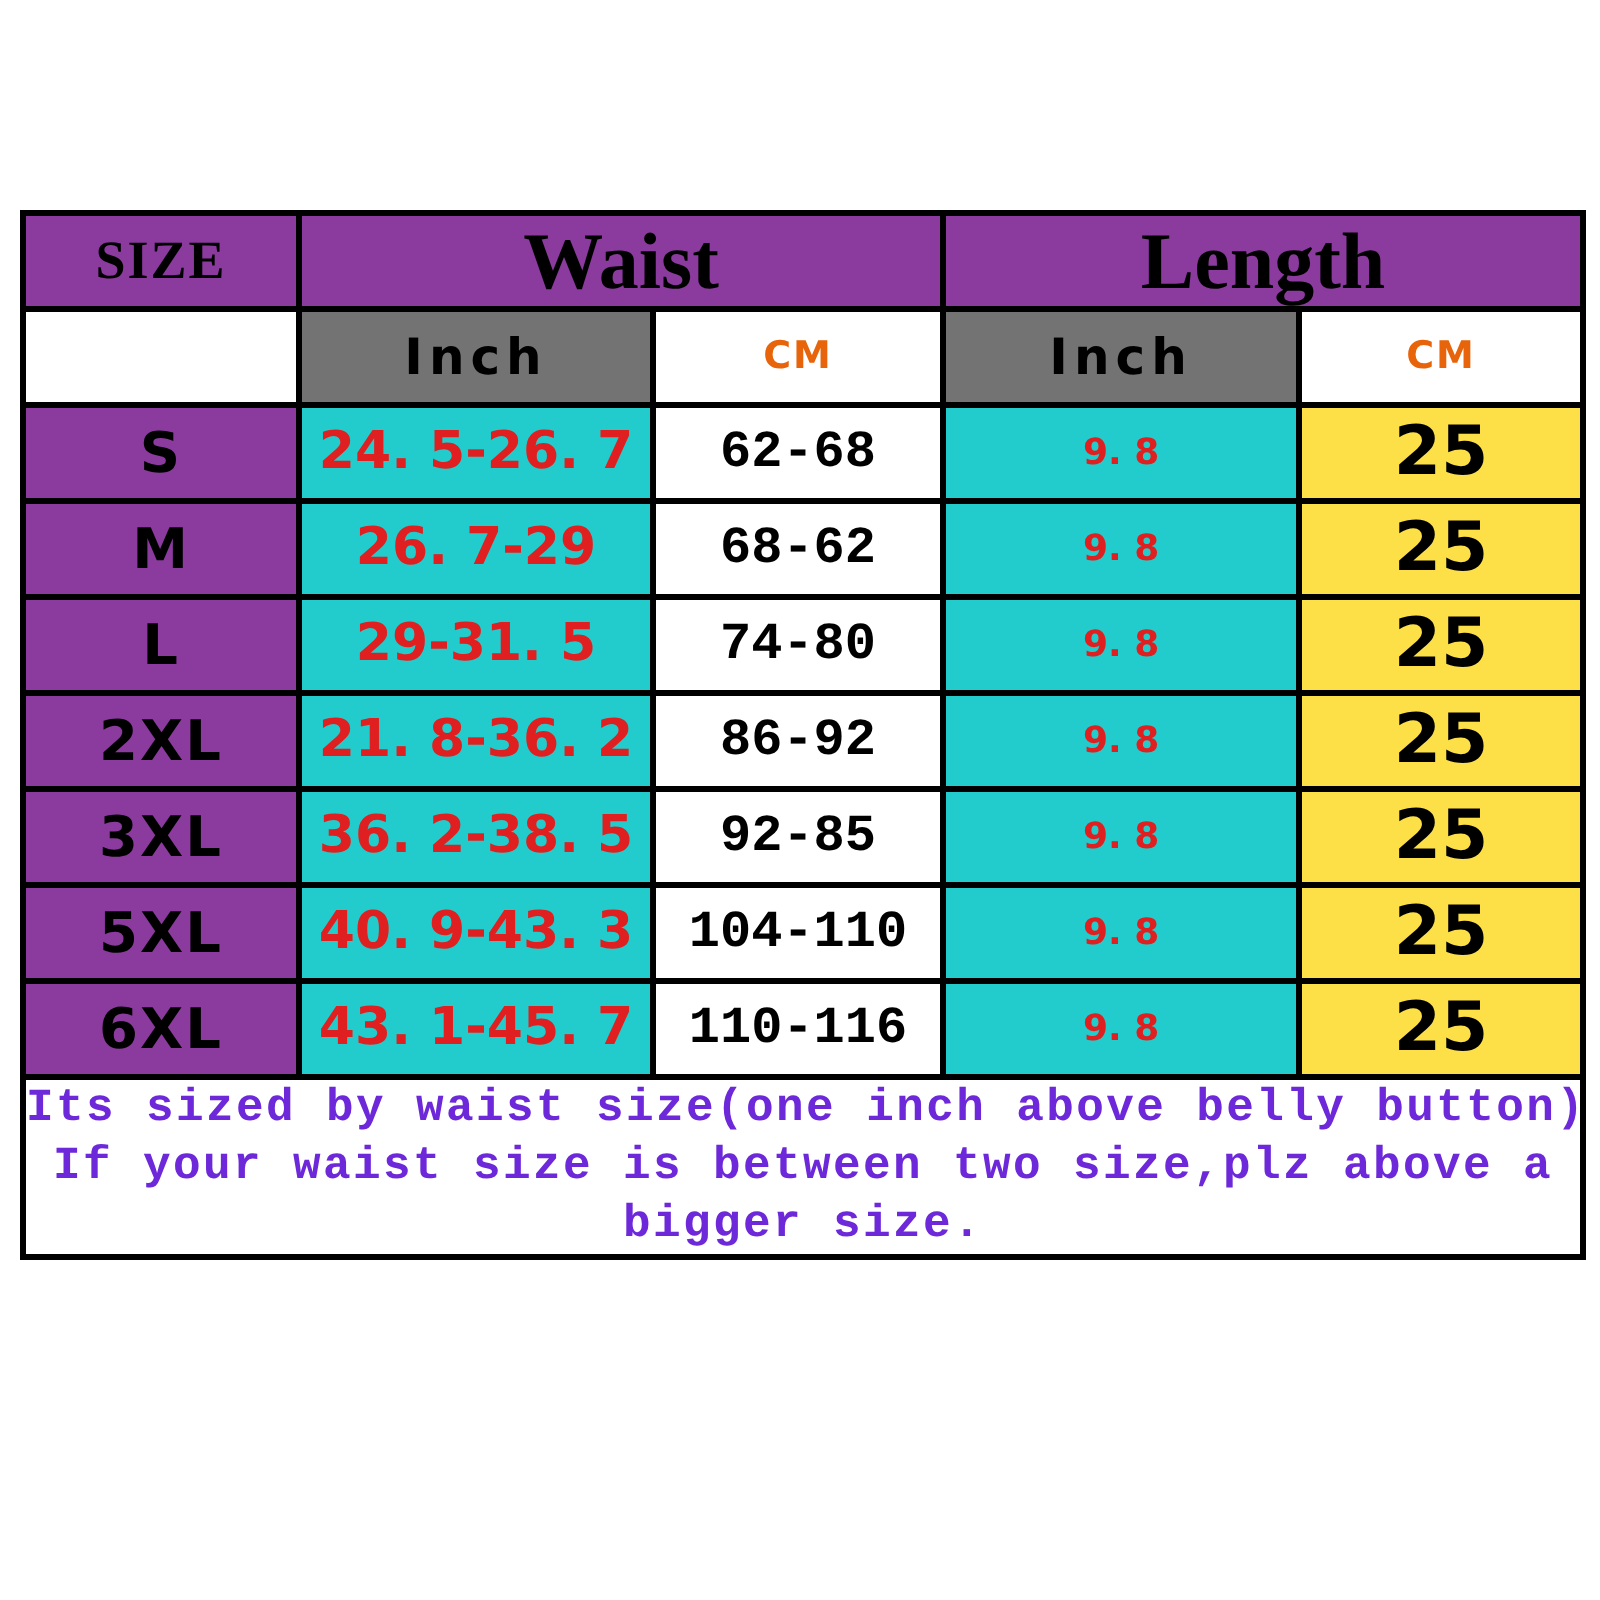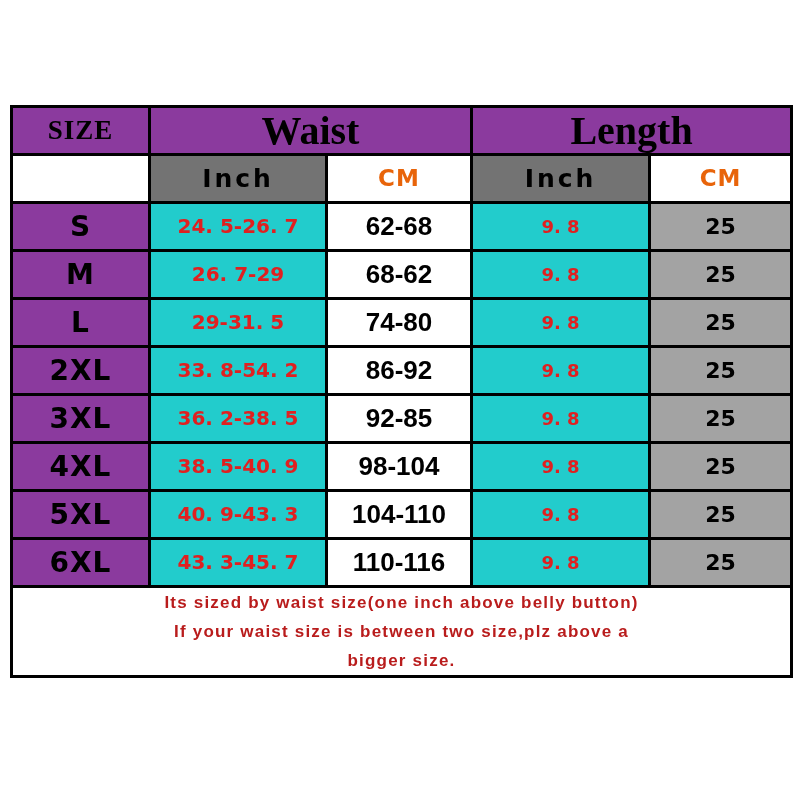--- a/index.html
+++ b/index.html
@@ -66,79 +66,79 @@
     color: #000000;
     font-weight: bold;
     font-size: 25px;
     letter-spacing: 3px;
     font-family: "DejaVu Sans", sans-serif;
   }
   .unit-cm {
     background: #ffffff;
     color: #E8640A;
     font-weight: bold;
-    font-size: 23px;
+    font-size: 19px;
     letter-spacing: 1px;
     font-family: "DejaVu Sans", sans-serif;
   }
 
   
   .cell-size {
     background: #8B3A9E;
     color: #000000;
     font-weight: bold;
     font-size: 28px;
     font-family: "DejaVu Sans", sans-serif;
     letter-spacing: 1px;
   }
   .cell-inch {
     background: #22CCCC;
     color: #E02020;
     font-weight: bold;
-    font-size: 20px;
+    font-size: 26px;
     font-family: "DejaVu Sans", sans-serif;
     letter-spacing: 0px;
   }
   .cell-cm {
     background: #ffffff;
     color: #000000;
     font-weight: bold;
     font-size: 26px;
-    font-family: Liberation Sans, sans-serif;
+    font-family: Liberation Mono, monospace;
   }
   .cell-len-inch {
     background: #22CCCC;
     color: #E02020;
     font-weight: bold;
     font-size: 18px;
     font-family: "DejaVu Sans", sans-serif;
   }
   .cell-len-cm {
-    background: #a3a3a3;
-    color: #000000;
-    font-weight: bold;
-    font-size: 22px;
+    background: #fde047;
+    color: #000000;
+    font-weight: bold;
+    font-size: 34px;
     font-family: "DejaVu Sans", sans-serif;
   }
 
   
   .note-cell {
     background: #ffffff;
     text-align: left;
     height: auto;
     line-height: 1.0;
     padding: 4px 0 6px 6px;
     white-space: normal;
   }
   .note-line {
     display: block;
-    color: #b91c1c;
-    font-weight: bold;
-    font-size: 17px;
-    font-family: Liberation Sans, sans-serif;
+    color: #6d28d9;
+    font-weight: bold;
+    font-size: 23px;
+    font-family: Liberation Mono, monospace;
     letter-spacing: 1.2px;
     line-height: 29px;
     white-space: nowrap;
   }
 </style>
 </head>
 <body>
 
 <div id="chart-wrap">
   <table class="size-chart">
@@ -181,49 +181,42 @@
       </tr>
       <tr>
         <td class="cell-size">L</td>
         <td class="cell-inch">29-31. 5</td>
         <td class="cell-cm">74-80</td>
         <td class="cell-len-inch">9. 8</td>
         <td class="cell-len-cm">25</td>
       </tr>
       <tr>
         <td class="cell-size">2XL</td>
-        <td class="cell-inch">33. 8-54. 2</td>
+        <td class="cell-inch">21. 8-36. 2</td>
         <td class="cell-cm">86-92</td>
         <td class="cell-len-inch">9. 8</td>
         <td class="cell-len-cm">25</td>
       </tr>
       <tr>
         <td class="cell-size">3XL</td>
         <td class="cell-inch">36. 2-38. 5</td>
         <td class="cell-cm">92-85</td>
         <td class="cell-len-inch">9. 8</td>
         <td class="cell-len-cm">25</td>
       </tr>
       <tr>
-        <td class="cell-size">4XL</td>
-        <td class="cell-inch">38. 5-40. 9</td>
-        <td class="cell-cm">98-104</td>
-        <td class="cell-len-inch">9. 8</td>
-        <td class="cell-len-cm">25</td>
-      </tr>
-      <tr>
         <td class="cell-size">5XL</td>
         <td class="cell-inch">40. 9-43. 3</td>
         <td class="cell-cm">104-110</td>
         <td class="cell-len-inch">9. 8</td>
         <td class="cell-len-cm">25</td>
       </tr>
       <tr>
         <td class="cell-size">6XL</td>
-        <td class="cell-inch">43. 3-45. 7</td>
+        <td class="cell-inch">43. 1-45. 7</td>
         <td class="cell-cm">110-116</td>
         <td class="cell-len-inch">9. 8</td>
         <td class="cell-len-cm">25</td>
       </tr>
 
       <tr>
         <td class="note-cell" colspan="5">
           <span class="note-line">Its sized by waist size(one inch above belly button)</span>
           <span class="note-line">If your waist size is between two size,plz above a</span>
           <span class="note-line">bigger size.</span>

